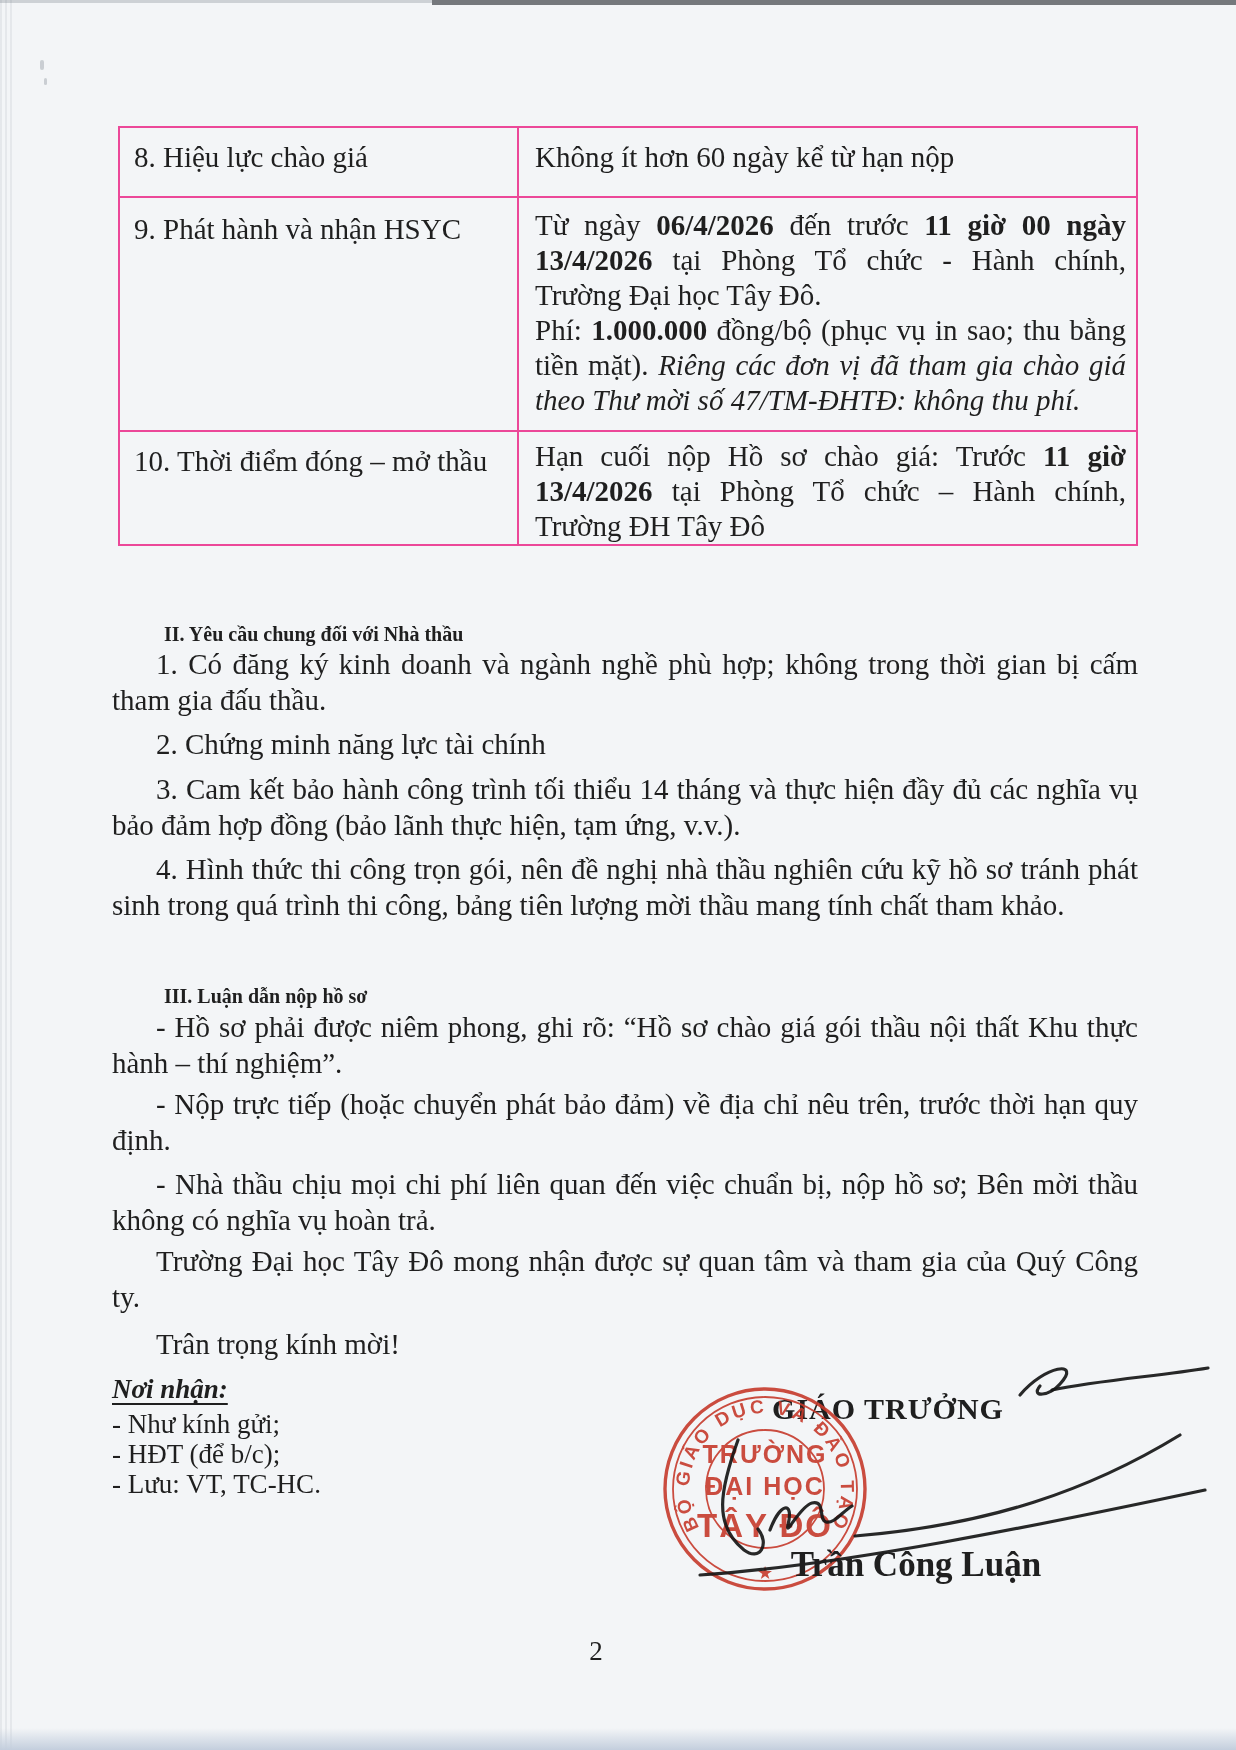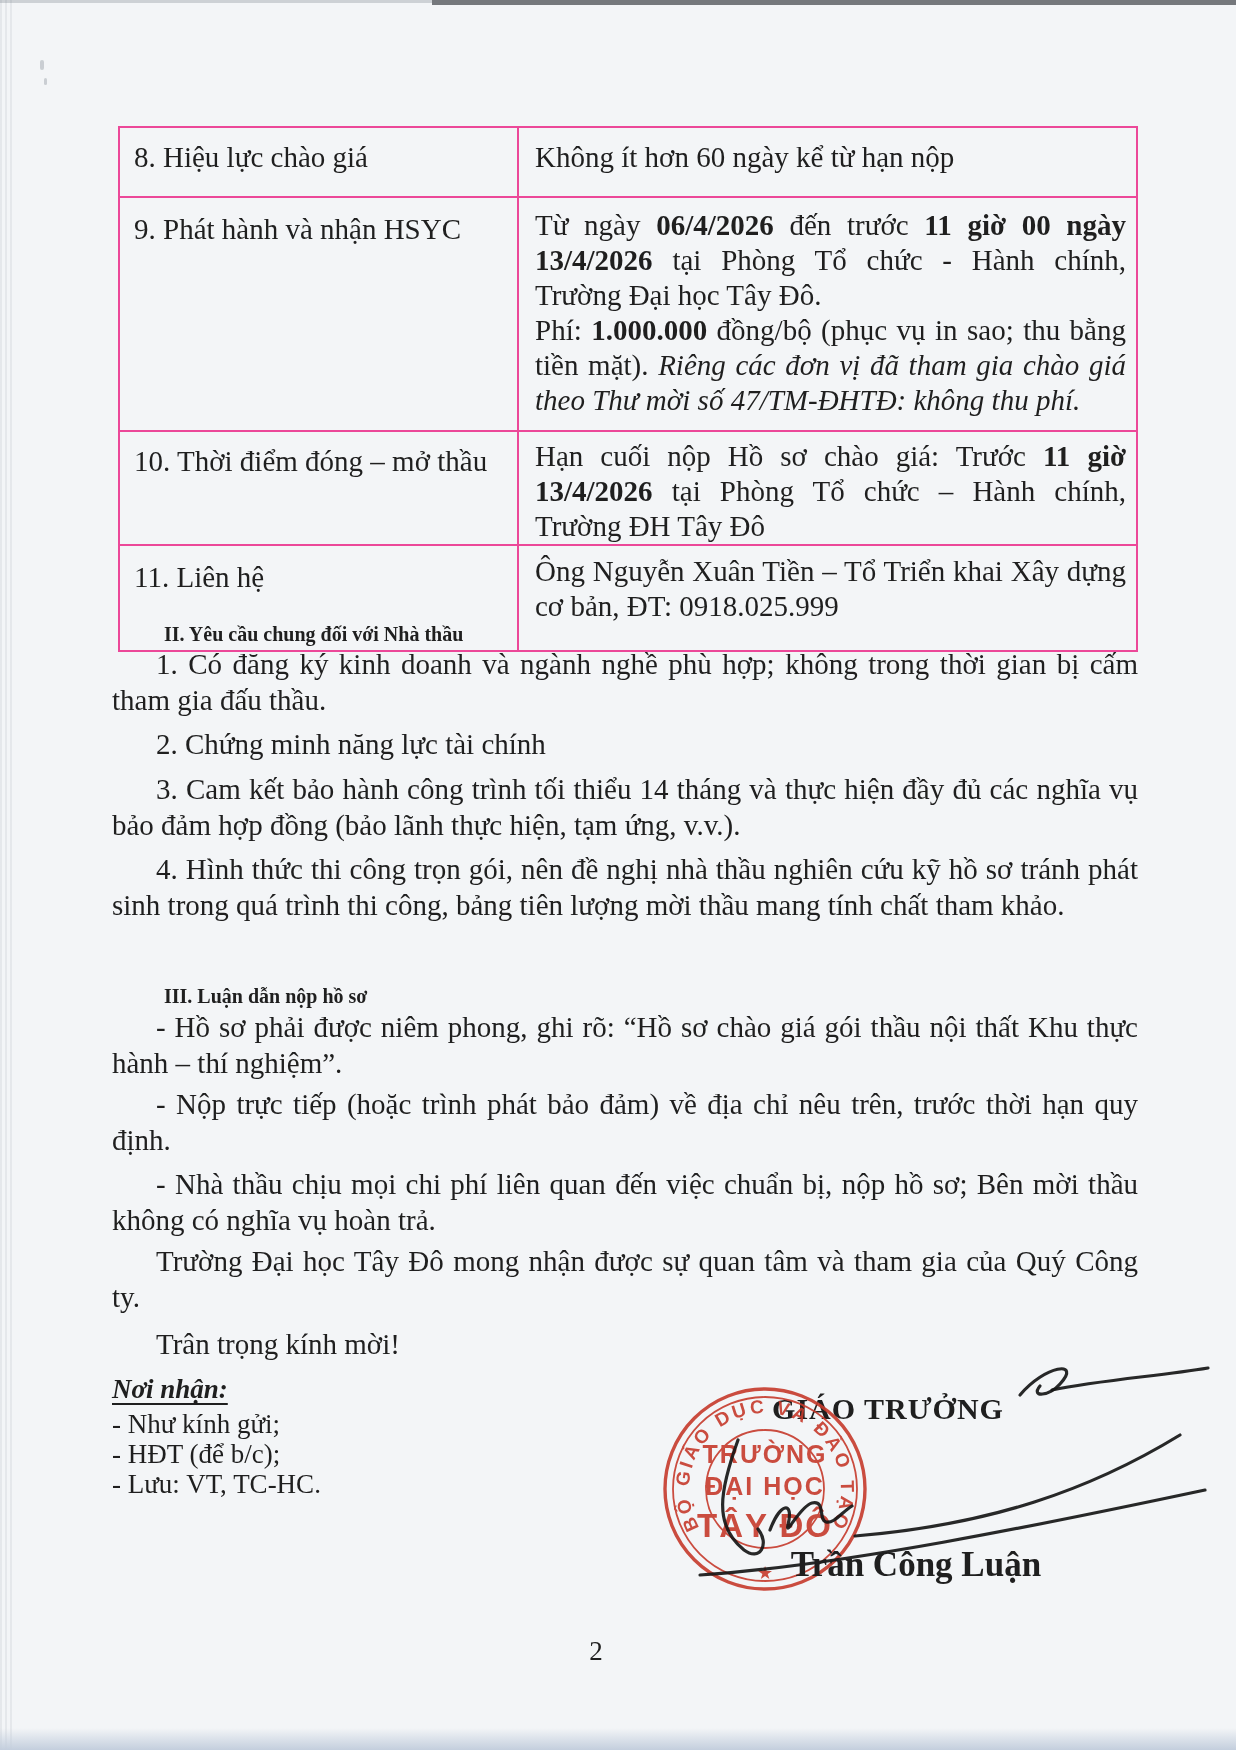--- a/index.html
+++ b/index.html
@@ -77,36 +77,32 @@
     </tr>
     <tr class="r9">
       <td class="cell-label">9. Phát hành và nhận HSYC</td>
       <td class="cell-value"><span>Từ ngày </span><span class="b">06/4/2026</span><span> đến trước </span><span class="b">11 giờ 00 ngày 13/4/2026</span><span> tại Phòng Tổ chức - Hành chính, Trường Đại học Tây Đô.
 Phí: </span><span class="b">1.000.000</span><span> đồng/bộ (phục vụ in sao; thu bằng tiền mặt). </span><span class="i">Riêng các đơn vị đã tham gia chào giá theo Thư mời số 47/TM-ĐHTĐ: không thu phí.</span></td>
     </tr>
     <tr class="r10">
       <td class="cell-label">10. Thời điểm đóng – mở thầu</td>
       <td class="cell-value"><span>Hạn cuối nộp Hồ sơ chào giá: Trước </span><span class="b">11 giờ 13/4/2026</span><span> tại Phòng Tổ chức – Hành chính, Trường ĐH Tây Đô</span></td>
     </tr>
-    <tr class="r11">
-      <td class="cell-label">11. Liên hệ</td>
-      <td class="cell-value"><span>Ông Nguyễn Xuân Tiền – Tổ Triển khai Xây dựng cơ bản, ĐT: 0918.025.999</span></td>
-    </tr>
   </tbody>
 </table>
 
 <h2 class="sec-h" style="top:604px">II. Yêu cầu chung đối với Nhà thầu</h2>
 <p class="para" style="top:646px">1. Có đăng ký kinh doanh và ngành nghề phù hợp; không trong thời gian bị cấm tham gia đấu thầu.</p>
 <p class="para noj" style="top:726px">2. Chứng minh năng lực tài chính</p>
 <p class="para" style="top:771px">3. Cam kết bảo hành công trình tối thiểu 14 tháng và thực hiện đầy đủ các nghĩa vụ bảo đảm hợp đồng (bảo lãnh thực hiện, tạm ứng, v.v.).</p>
 <p class="para" style="top:851px">4. Hình thức thi công trọn gói, nên đề nghị nhà thầu nghiên cứu kỹ hồ sơ tránh phát sinh trong quá trình thi công, bảng tiên lượng mời thầu mang tính chất tham khảo.</p>
 
 <h2 class="sec-h" style="top:966px">III. Luận dẫn nộp hồ sơ</h2>
 <p class="para" style="top:1009px">- Hồ sơ phải được niêm phong, ghi rõ: “Hồ sơ chào giá gói thầu nội thất Khu thực hành – thí nghiệm”.</p>
-<p class="para" style="top:1086px">- Nộp trực tiếp (hoặc trình phát bảo đảm) về địa chỉ nêu trên, trước thời hạn quy định.</p>
+<p class="para" style="top:1086px">- Nộp trực tiếp (hoặc chuyển phát bảo đảm) về địa chỉ nêu trên, trước thời hạn quy định.</p>
 <p class="para" style="top:1166px">- Nhà thầu chịu mọi chi phí liên quan đến việc chuẩn bị, nộp hồ sơ; Bên mời thầu không có nghĩa vụ hoàn trả.</p>
 
 <p class="para" style="top:1243px">Trường Đại học Tây Đô mong nhận được sự quan tâm và tham gia của Quý Công ty.</p>
 <p class="para noj" style="top:1326px">Trân trọng kính mời!</p>
 
 <p class="recips-h" style="top:1374px">Nơi nhận:</p>
 <p class="recip" style="top:1410px">- Như kính gửi;</p>
 <p class="recip" style="top:1440px">- HĐT (để b/c);</p>
 <p class="recip" style="top:1470px">- Lưu: VT, TC-HC.</p>
 

